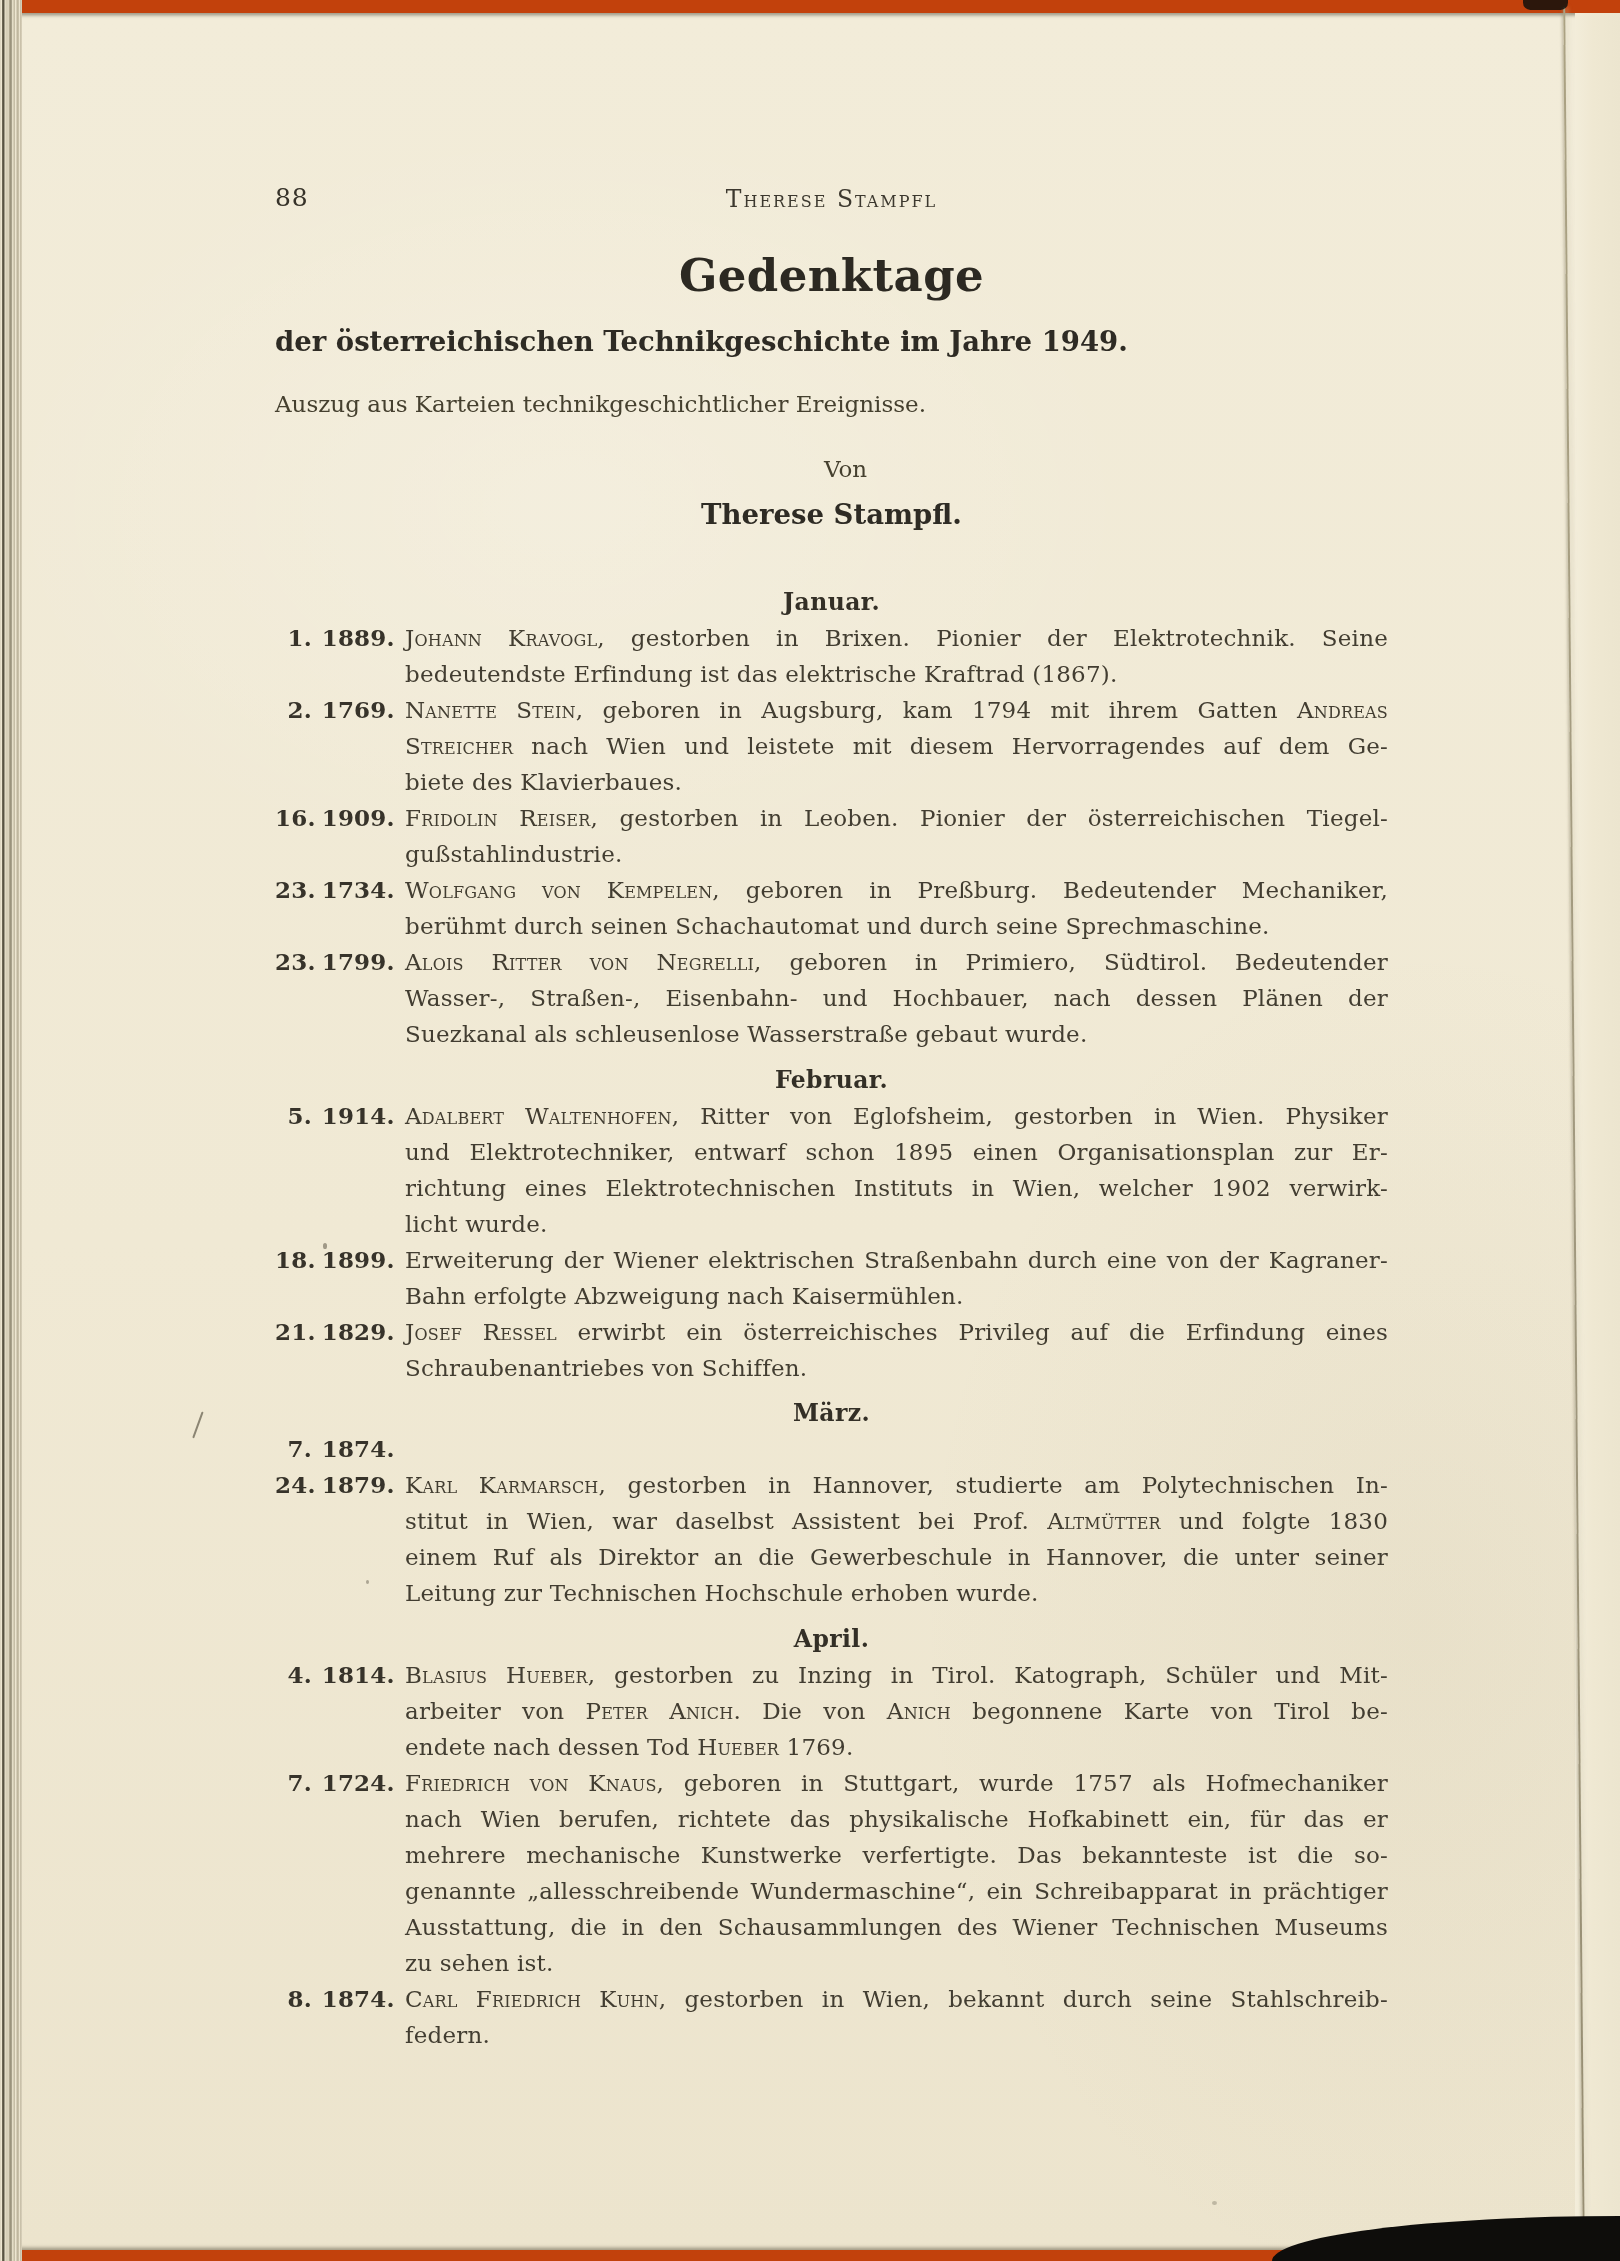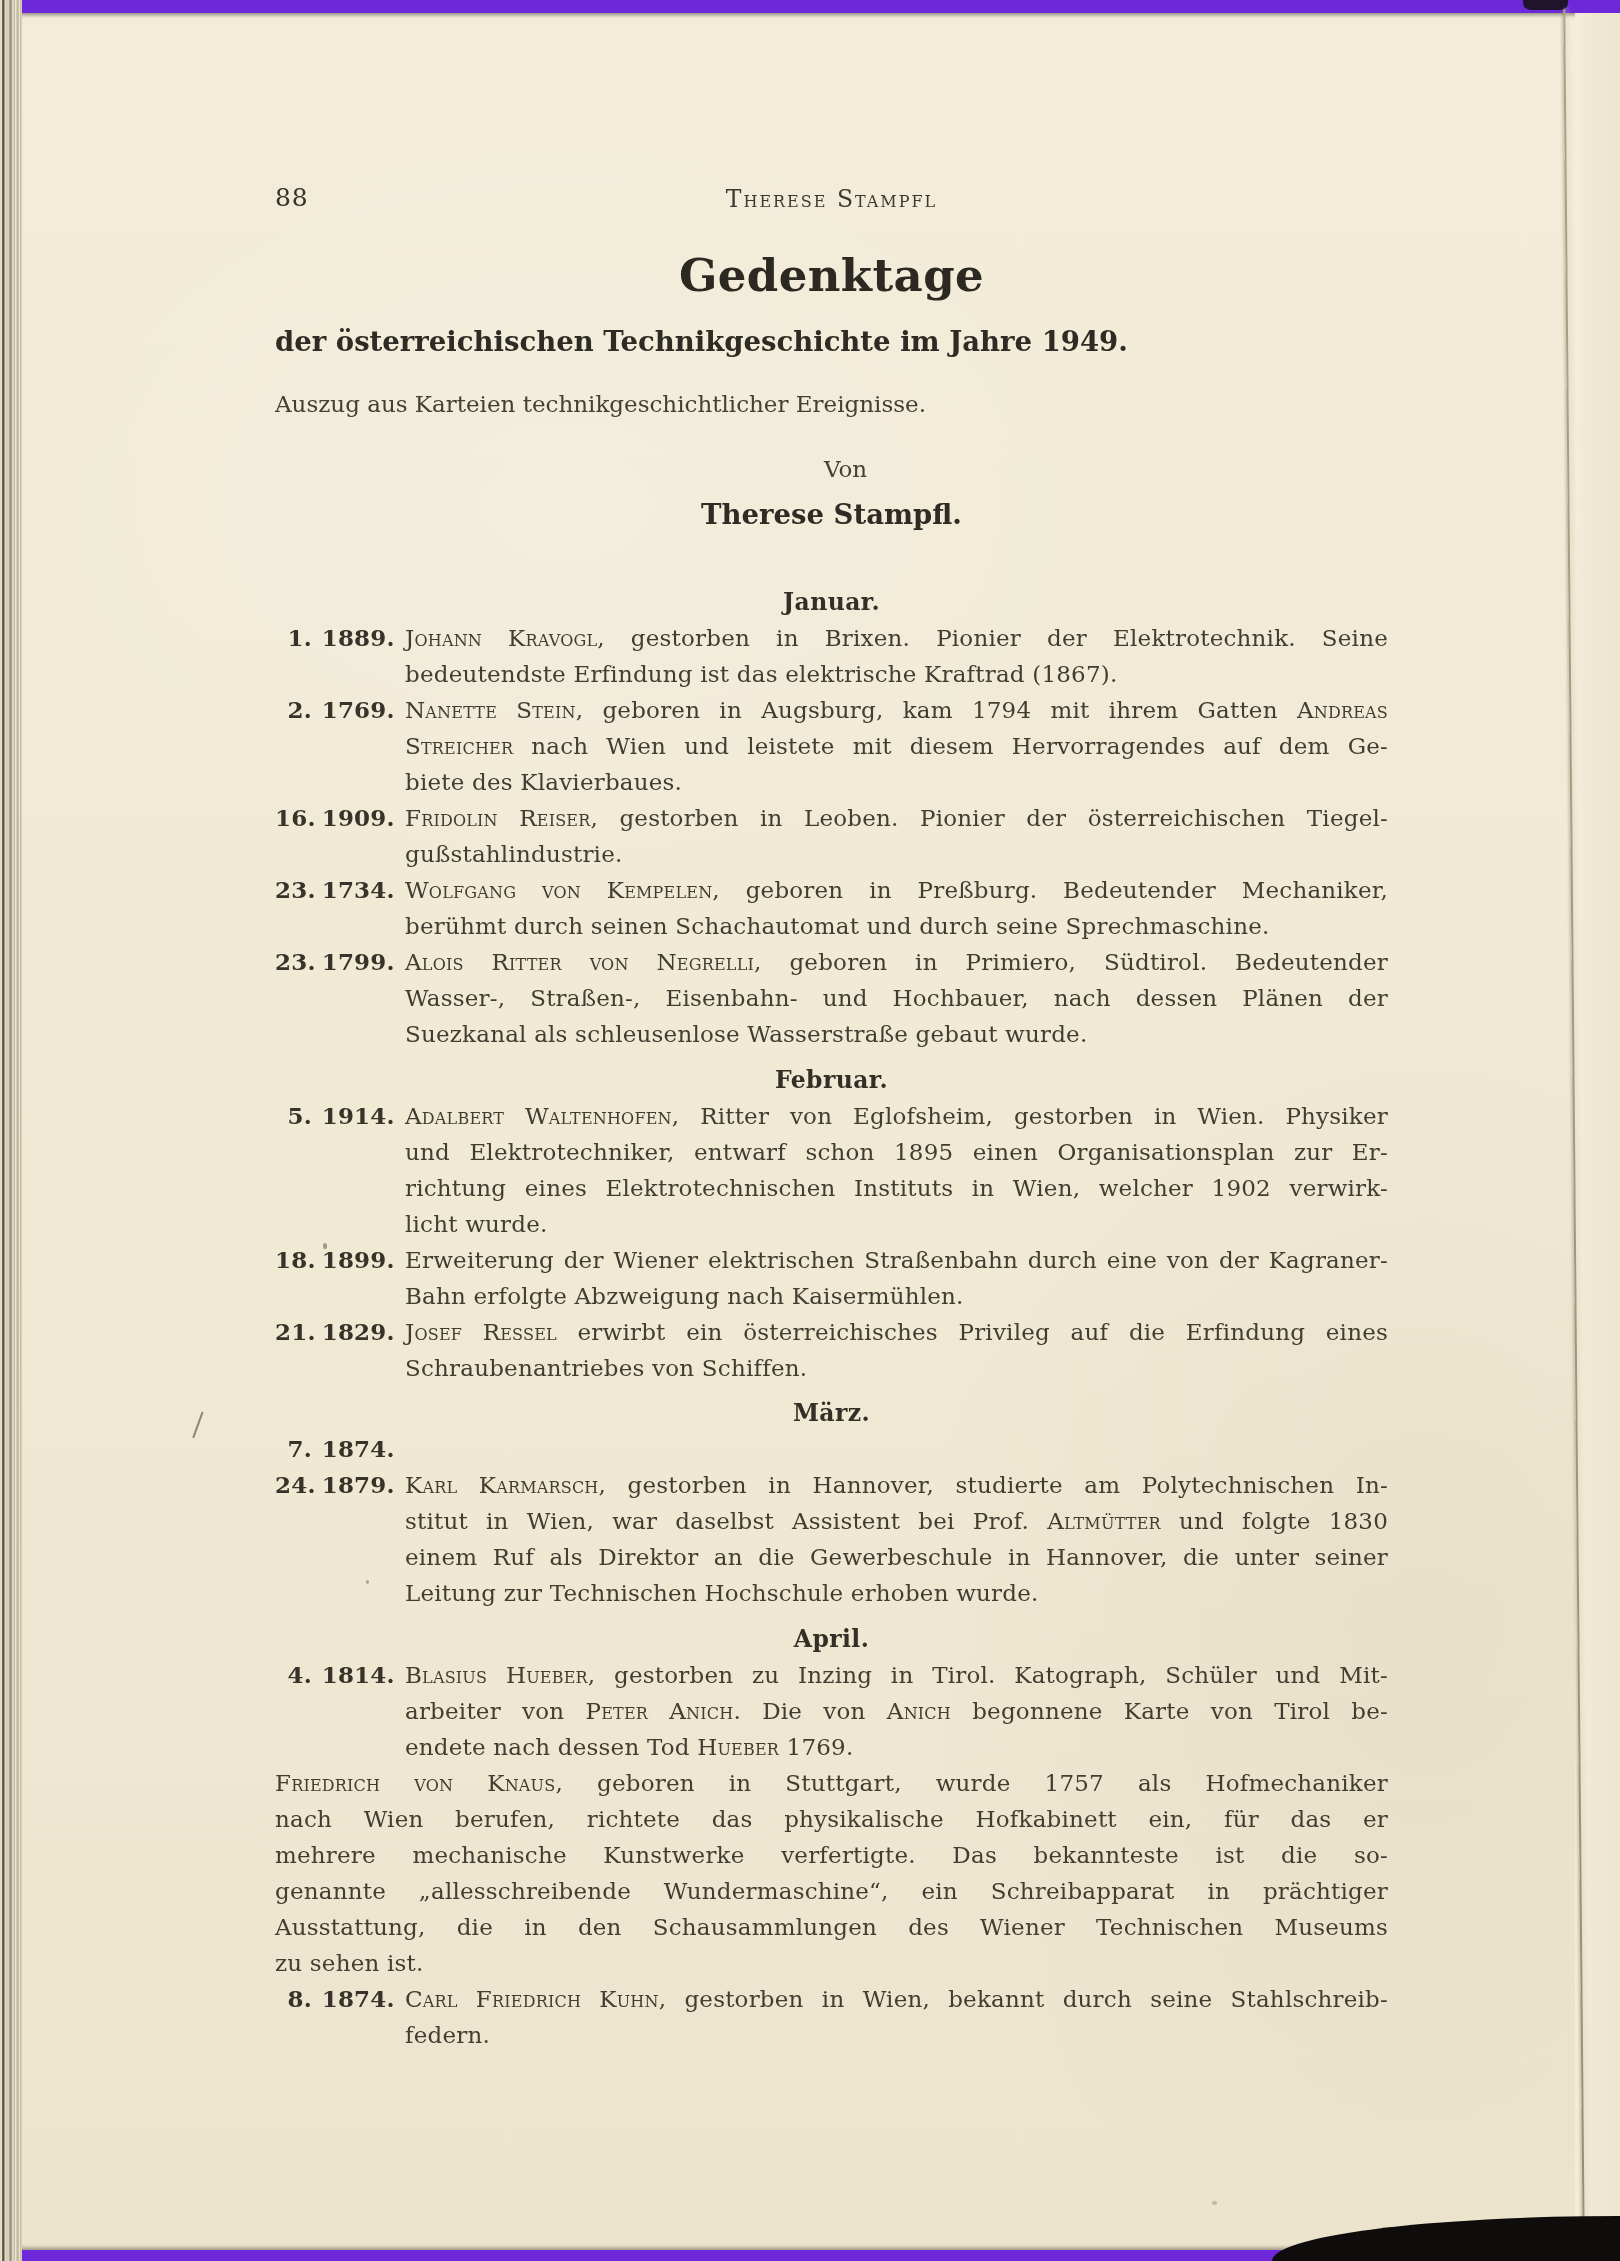--- a/index.html
+++ b/index.html
@@ -1,18 +1,18 @@
 <!DOCTYPE html>
 <html style="font-size:13px"><head>
 <meta charset="utf-8">
 <style>
   html,body { margin:0; padding:0; background:#000; }
   .scan {
     position:relative; width:1620px; height:2261px; overflow:hidden;
-    background:#6d28d9;
+    background:#c2410c;
     font-family:"DejaVu Serif","Liberation Serif",serif;
   }
   
   .page {
     position:absolute; left:0; right:0; top:13px; bottom:11.3px;
     background:
       radial-gradient(972px 648px at 35% 22%, rgba(255,255,255,.16), transparent 60%),
       radial-gradient(729px 972px at 88% 72%, rgba(150,135,95,.07), transparent 70%),
       linear-gradient(180deg,#f2ecd9 0%, #f0e9d4 55%, #ece4cd 100%);
     box-shadow: inset 0 2.4px 3.2px rgba(95,90,72,.55), inset 0 -2.4px 3.2px rgba(95,90,72,.5);
@@ -180,20 +180,21 @@
           <div class="sec-heading">April.</div>
           <div class="entry">
             <div class="num"><span class="day">4.</span><span class="year">1814.</span></div>
             <div class="ebody">
               <div class="line jl"><span class="sc">Blasius Hueber</span><span>, gestorben zu Inzing in Tirol. Katograph, Schüler und Mit-</span></div>
               <div class="line jl"><span>arbeiter von </span><span class="sc">Peter Anich</span><span>. Die von </span><span class="sc">Anich</span><span> begonnene Karte von Tirol be-</span></div>
               <div class="line"><span>endete nach dessen Tod </span><span class="sc">Hueber</span><span> 1769.</span></div>
             </div>
           </div>
           <div class="entry">
+            <div class="num"><span class="day">7.</span><span class="year">1724.</span></div>
             <div class="ebody">
               <div class="line jl"><span class="sc">Friedrich von Knaus</span><span>, geboren in Stuttgart, wurde 1757 als Hofmechaniker</span></div>
               <div class="line jl"><span>nach Wien berufen, richtete das physikalische Hofkabinett ein, für das er</span></div>
               <div class="line jl"><span>mehrere mechanische Kunstwerke verfertigte. Das bekannteste ist die so-</span></div>
               <div class="line jl"><span>genannte „allesschreibende Wundermaschine“, ein Schreibapparat in prächtiger</span></div>
               <div class="line jl"><span>Ausstattung, die in den Schausammlungen des Wiener Technischen Museums</span></div>
               <div class="line"><span>zu sehen ist.</span></div>
             </div>
           </div>
           <div class="entry">

